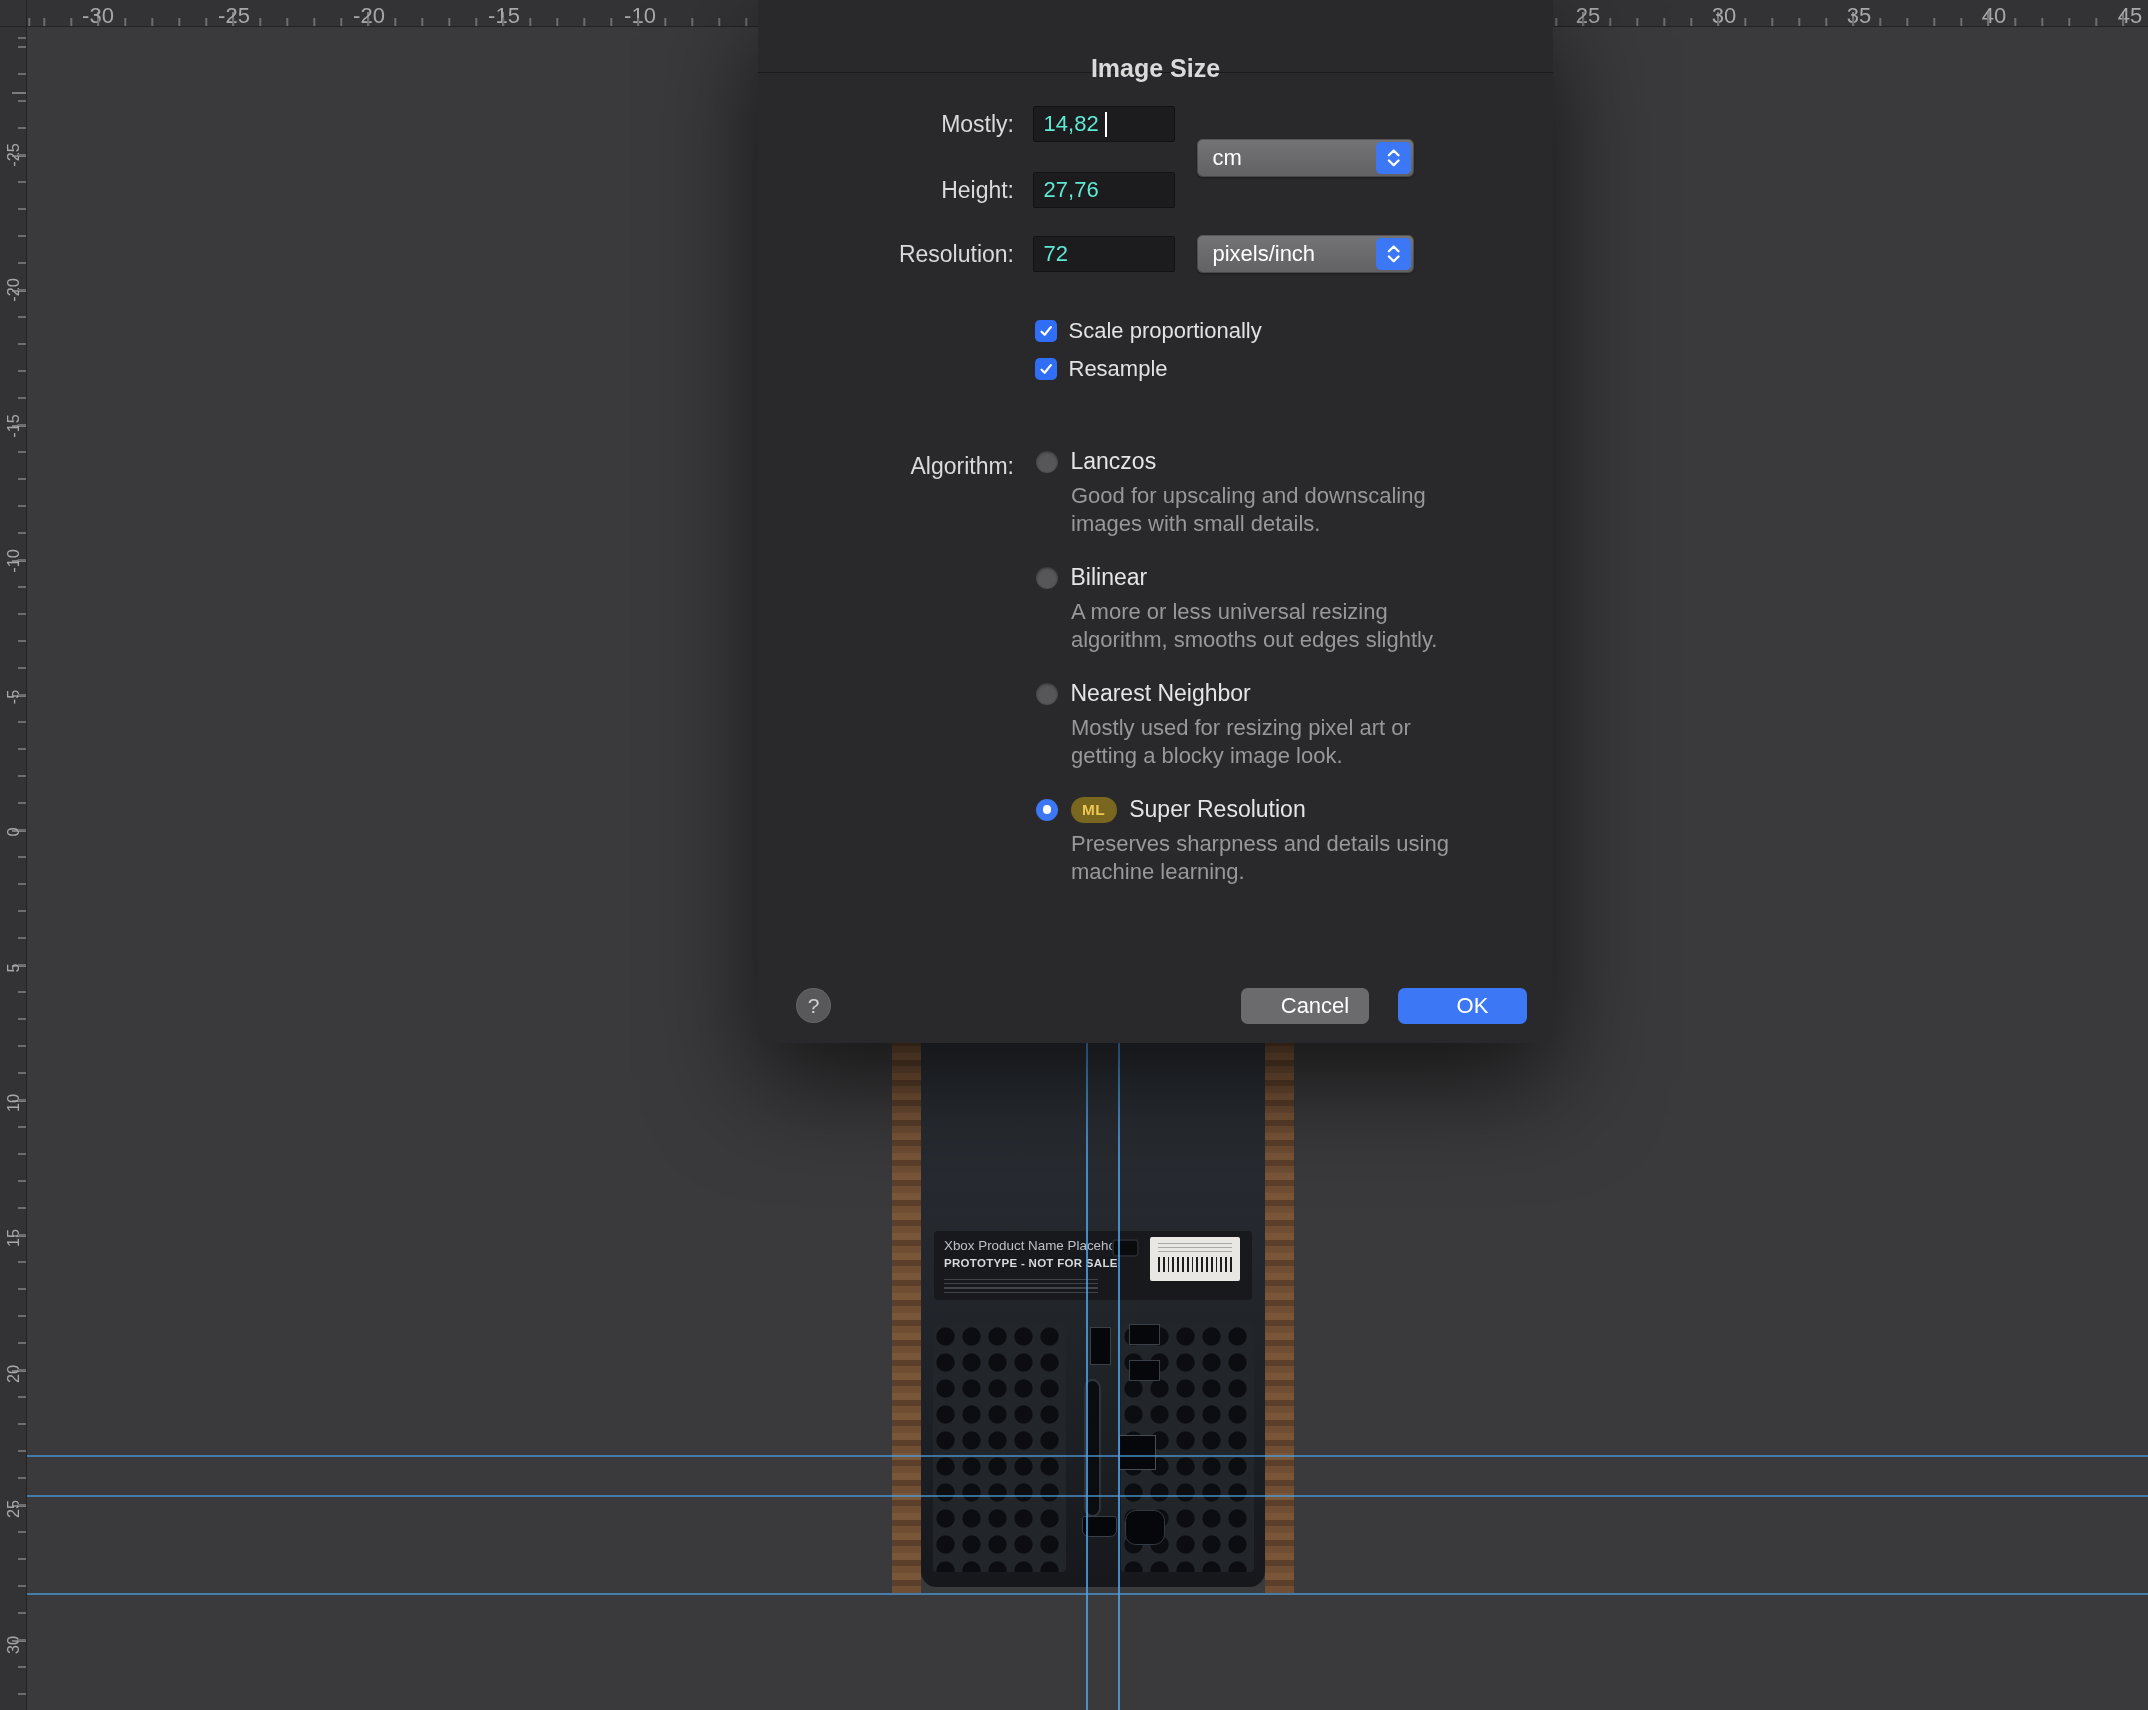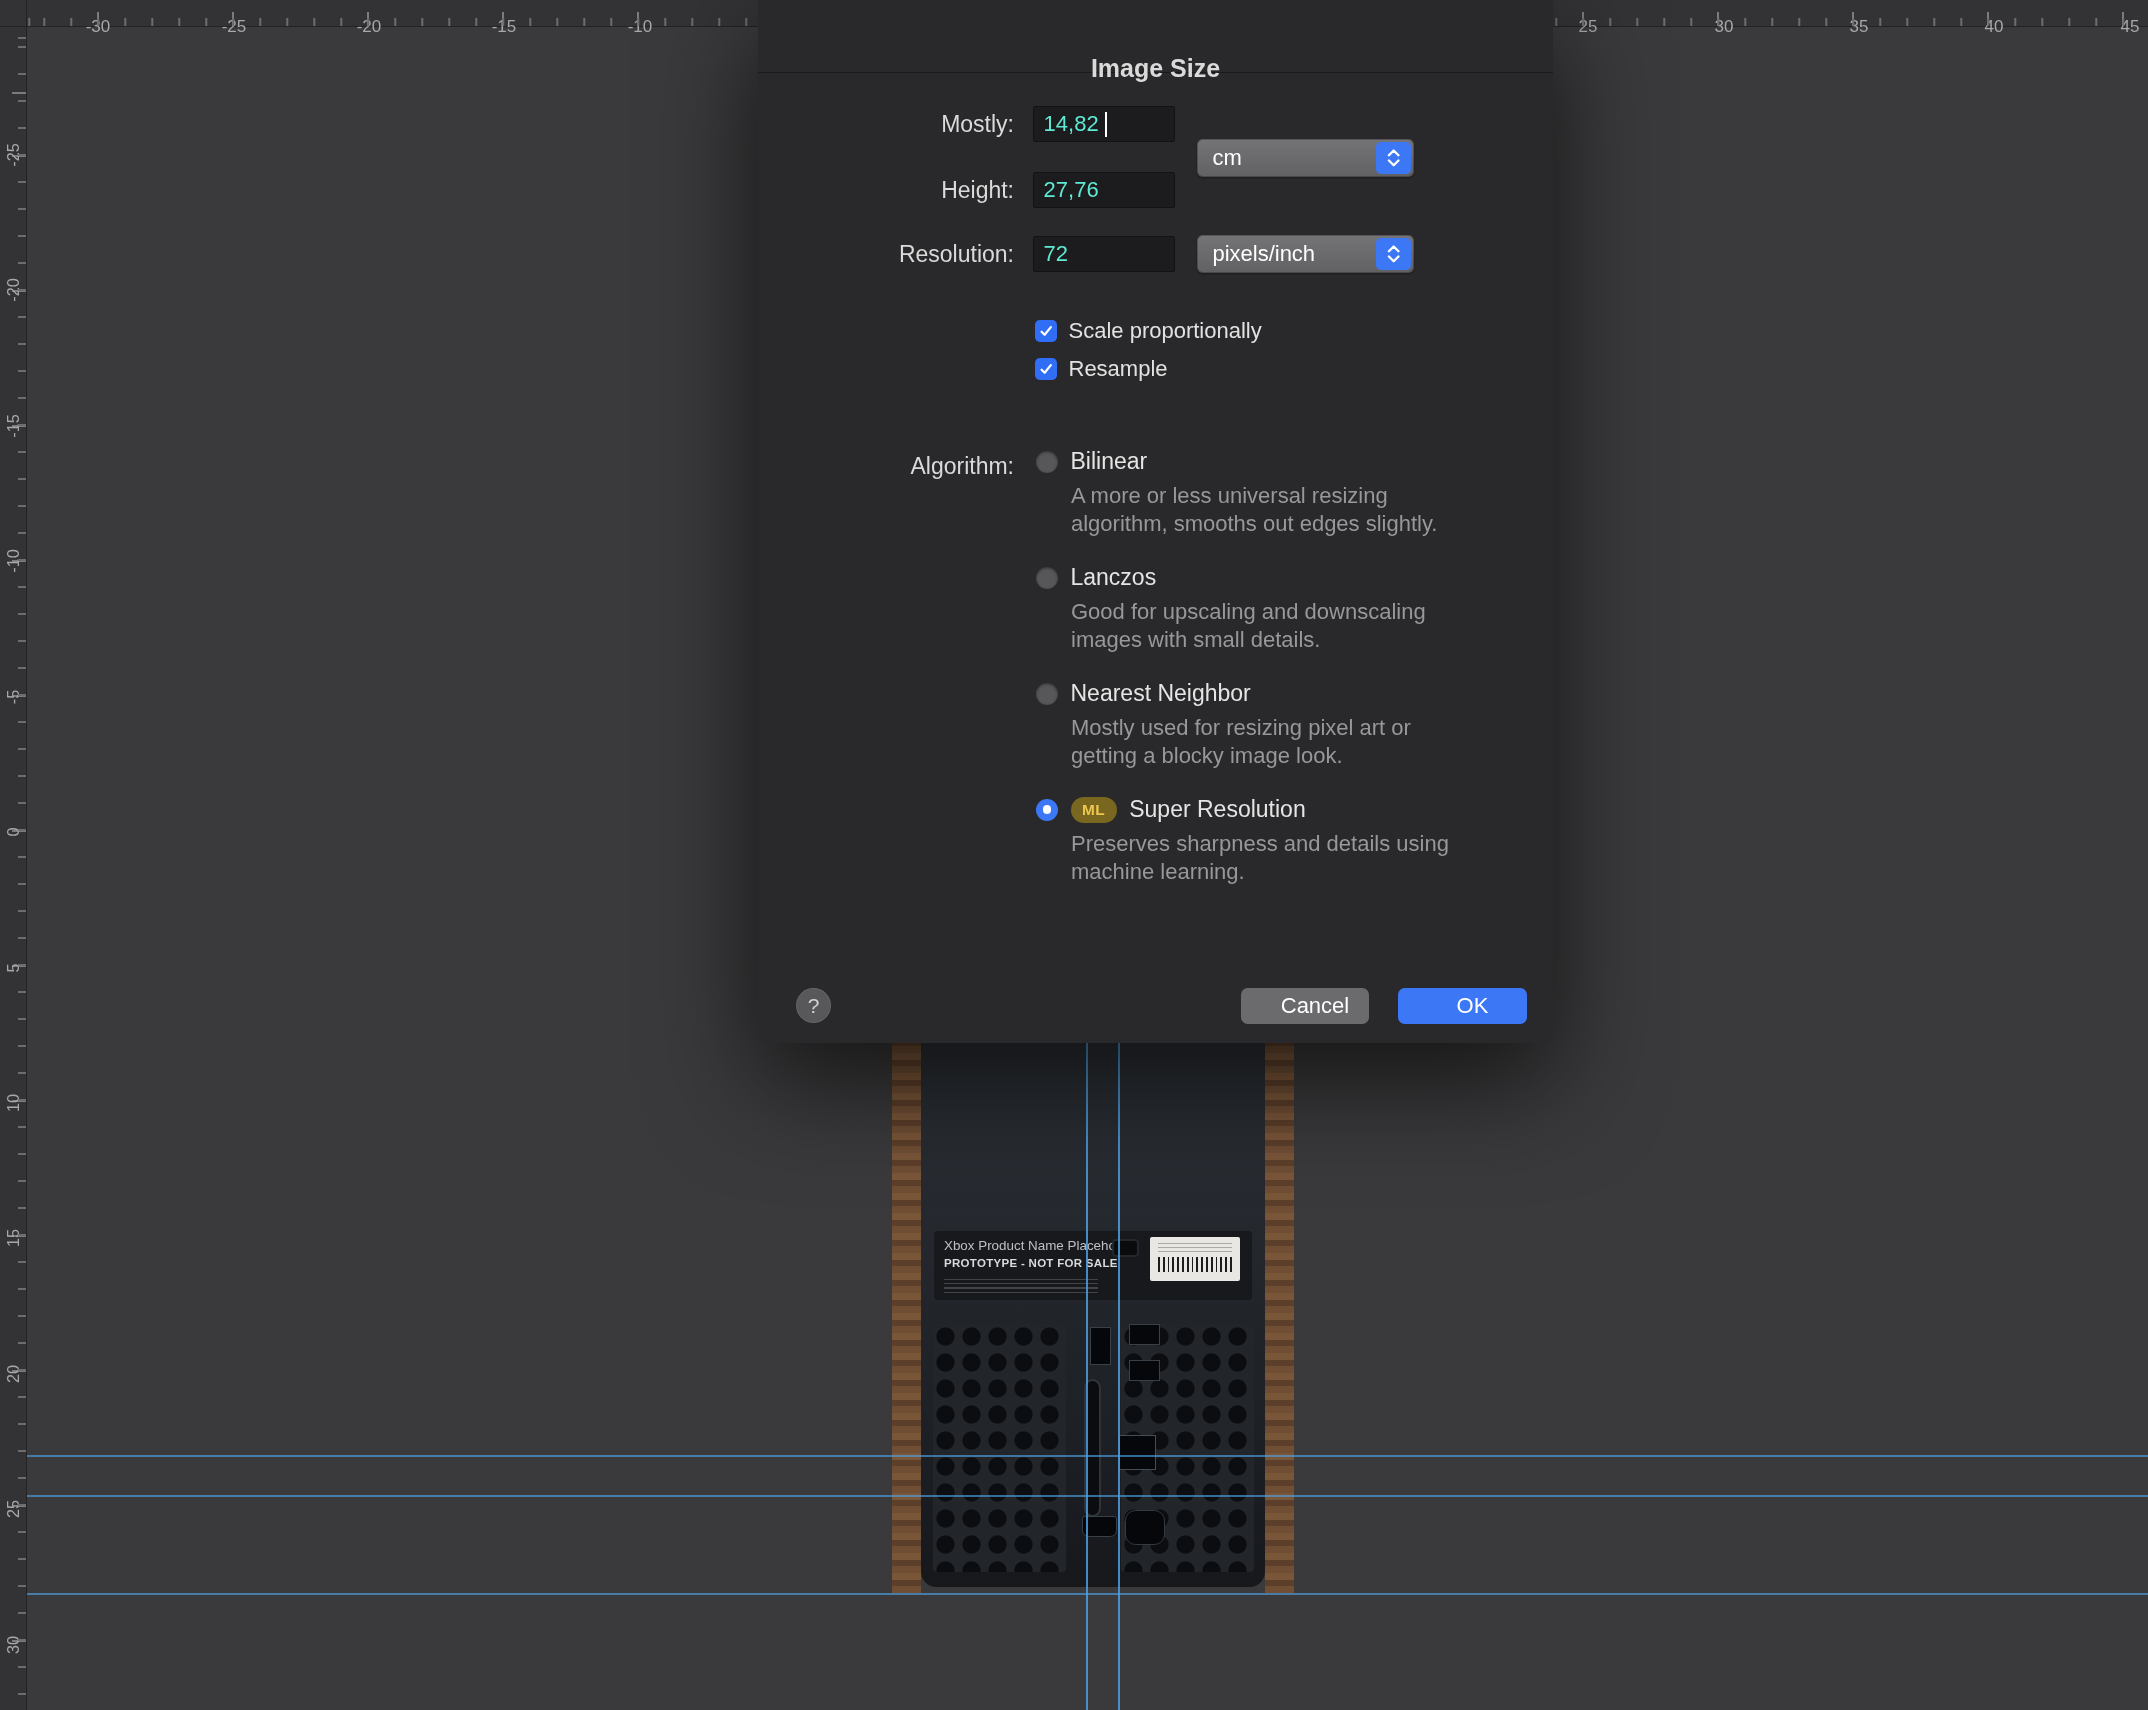--- a/index.html
+++ b/index.html
@@ -11,21 +11,21 @@
   .ruler-corner { position:absolute; left:0; top:0; width:27px; height:27px; background:#333335;
     border-right:1px solid #232325; border-bottom:1px solid #232325; z-index:5; }
   .ruler-top { position:absolute; left:27px; top:0; right:0; height:27px; background:#333335;
     border-bottom:1px solid #232325; z-index:4; }
   .ruler-top::before { content:""; position:absolute; left:0; right:0; bottom:0; height:14.4px;
     background:repeating-linear-gradient(to right,#7c7c7e 0 1.9px,transparent 1.9px 135px);
     background-position:70px 0; }
   .ruler-top::after { content:""; position:absolute; left:0; right:0; bottom:0; height:7.7px;
     background:repeating-linear-gradient(to right,#6d6d6f 0 1.9px,transparent 1.9px 27px);
     background-position:16.3px 0; }
-  .rt { position:absolute; top:17px; transform:translateX(-50%); font-size:17px; color:#a8a8aa; }
+  .rt { position:absolute; top:3px; transform:translateX(-50%); font-size:22px; color:#a8a8aa; }
   .ruler-left { position:absolute; left:0; top:27px; bottom:0; width:27px; background:#333335;
     border-right:1px solid #232325; z-index:4; }
   .ruler-left::before { content:""; position:absolute; right:0; top:0; bottom:0; width:14.4px;
     background:repeating-linear-gradient(to bottom,#7c7c7e 0 1.9px,transparent 1.9px 135px);
     background-position:0 128px; }
   .ruler-left::after { content:""; position:absolute; right:0; top:0; bottom:0; width:7.7px;
     background:repeating-linear-gradient(to bottom,#6d6d6f 0 1.9px,transparent 1.9px 27px);
     background-position:0 19px; }
   .rl { position:absolute; left:13.4px; transform:translate(-50%,-50%) rotate(-90deg);
     font-size:16.3px; color:#a8a8aa; white-space:nowrap; }
@@ -241,31 +241,31 @@
       </span>
       <span class="cb-label">Resample</span>
     </div>
 
     <div class="alg-label">Algorithm:</div>
 
     <div class="opts">
       <div class="opt">
         <div class="opt-head">
           <span class="radio"></span>
+          <span class="opt-title">Lanczos</span>
+        </div>
+        <div class="opt-desc">Good for upscaling and downscaling images with small details.</div>
+      </div>
+
+      <div class="opt">
+        <div class="opt-head">
+          <span class="radio"></span>
           <span class="opt-title">Bilinear</span>
         </div>
         <div class="opt-desc">A more or less universal resizing algorithm, smooths out edges slightly.</div>
-      </div>
-
-      <div class="opt">
-        <div class="opt-head">
-          <span class="radio"></span>
-          <span class="opt-title">Lanczos</span>
-        </div>
-        <div class="opt-desc">Good for upscaling and downscaling images with small details.</div>
       </div>
 
       <div class="opt">
         <div class="opt-head">
           <span class="radio"></span>
           <span class="opt-title">Nearest Neighbor</span>
         </div>
         <div class="opt-desc">Mostly used for resizing pixel art or getting a blocky image look.</div>
       </div>
 

